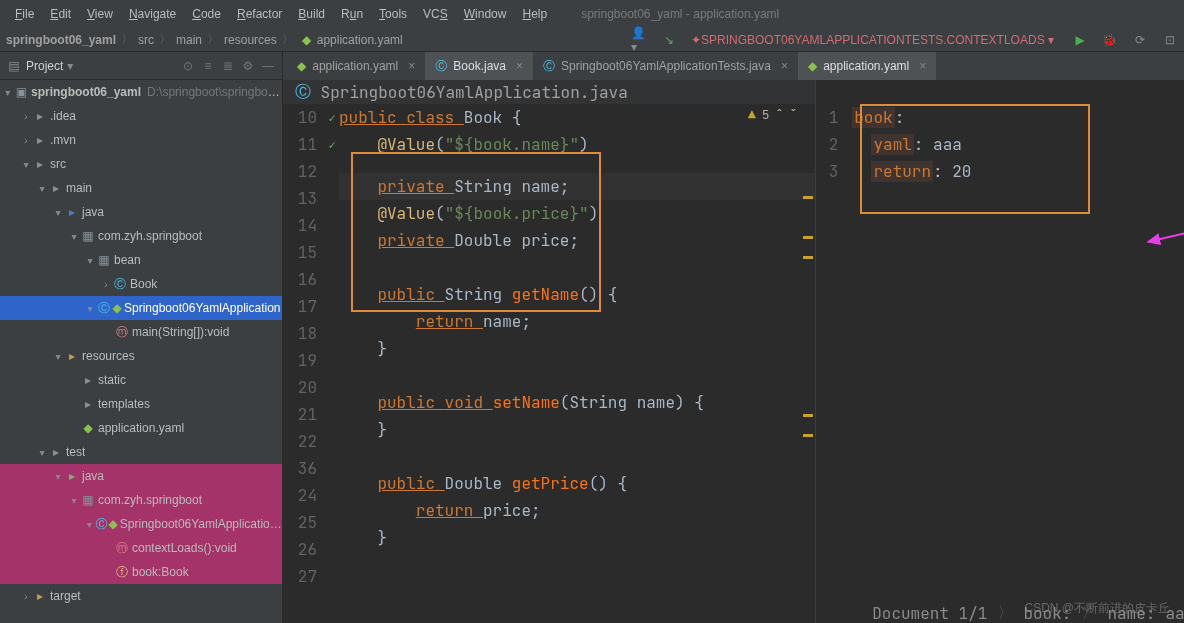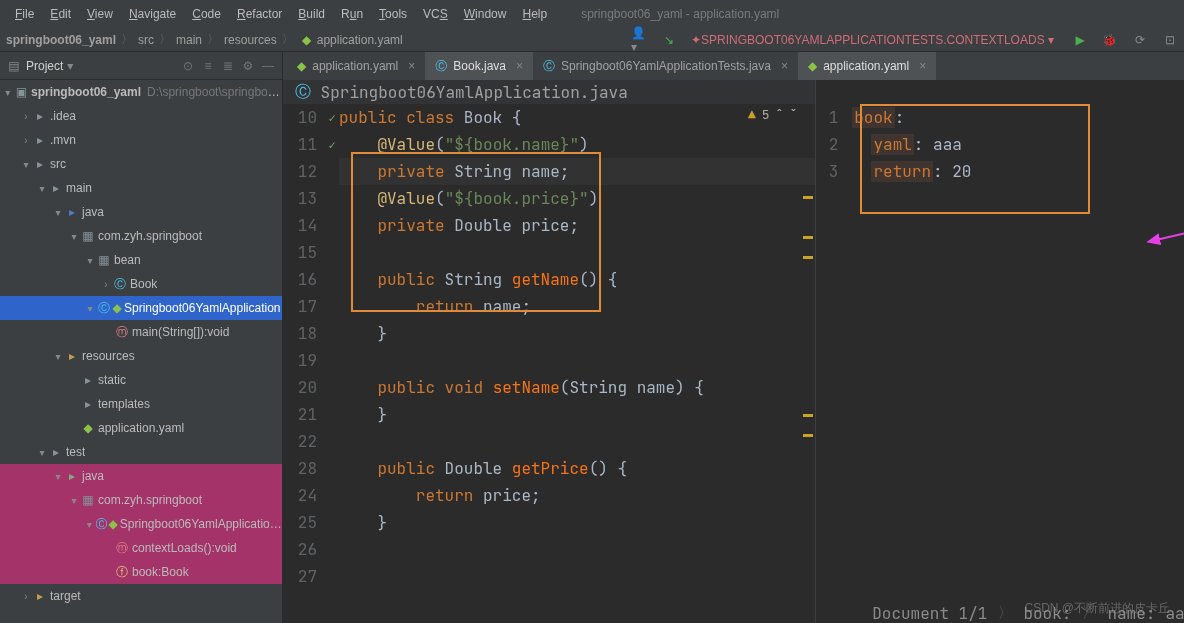--- a/index.html
+++ b/index.html
@@ -81,22 +81,22 @@
 .left-code { flex:1; border-right:1px solid #3c3f41; }
 .right-code { width:400px; }
 
 .gutter { position:absolute; left:0; top:0; width:42px; height:100%; background:#2b2b2b; text-align:right; }
 .gutter .ln { height:27px; line-height:27px; padding-right:8px; color:#606366; }
 .gutter2 { position:absolute; left:42px; top:0; width:14px; height:100%; }
 .gutter2 .gi { height:27px; display:flex; align-items:center; justify-content:center; font-size:12px; }
 
 .codelines { position:absolute; left:56px; right:0; top:0; }
 .cl { height:27px; line-height:27px; white-space:pre; color:#a9b7c6; }
-.cl.cur { background:#323232; }
-.kw { color:#cc7832; }
+.cl.cur { background:#323232;margin-top:15px; }
+.kw { color:#cc7832;text-decoration:underline; }
 .an { color:#d5b778; }
 .ty { color:#a9b7c6; }
 .st { color:#6a8759; }
 .fn { color:#f97316; }
 .op { color:#a9b7c6; }
 
 .annot-box {
   position:absolute; border:2px solid #e08b38;
   pointer-events:none;
 }
@@ -348,21 +348,21 @@
               <div class="ln">13</div>
               <div class="ln">14</div>
               <div class="ln">15</div>
               <div class="ln">16</div>
               <div class="ln">17</div>
               <div class="ln">18</div>
               <div class="ln">19</div>
               <div class="ln">20</div>
               <div class="ln">21</div>
               <div class="ln">22</div>
-              <div class="ln">28</div>
+              <div class="ln">36</div>
               <div class="ln">24</div>
               <div class="ln">25</div>
               <div class="ln">26</div>
               <div class="ln">27</div>
             </div>
           <div class="gutter2" id="gutL2">
               <div class="gi">
                 <span style="color:#6da86d">✓</span>
               </div>
               <div class="gi">

